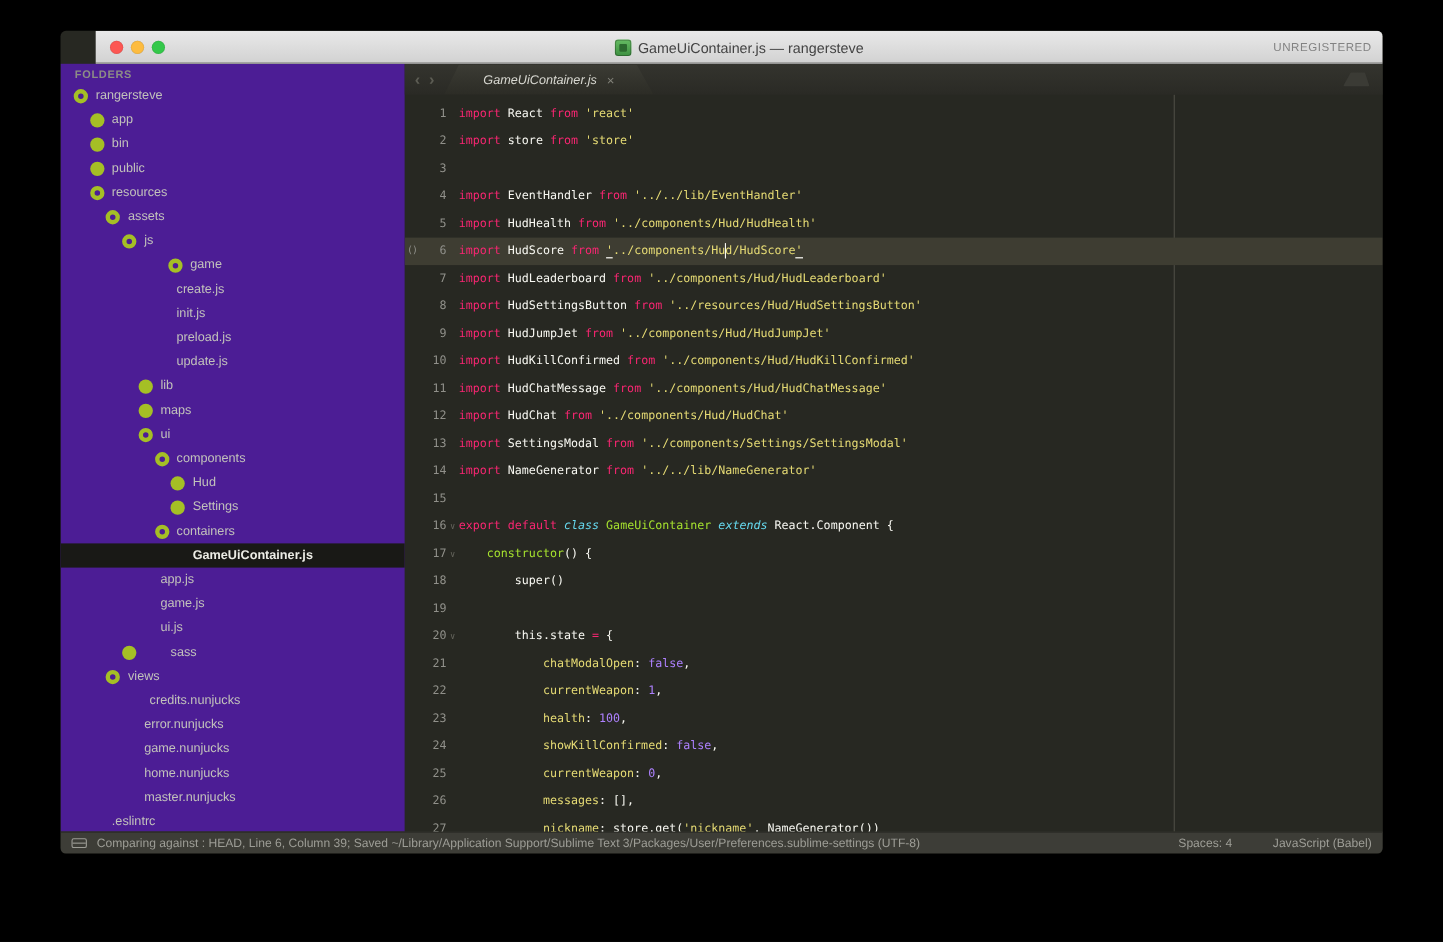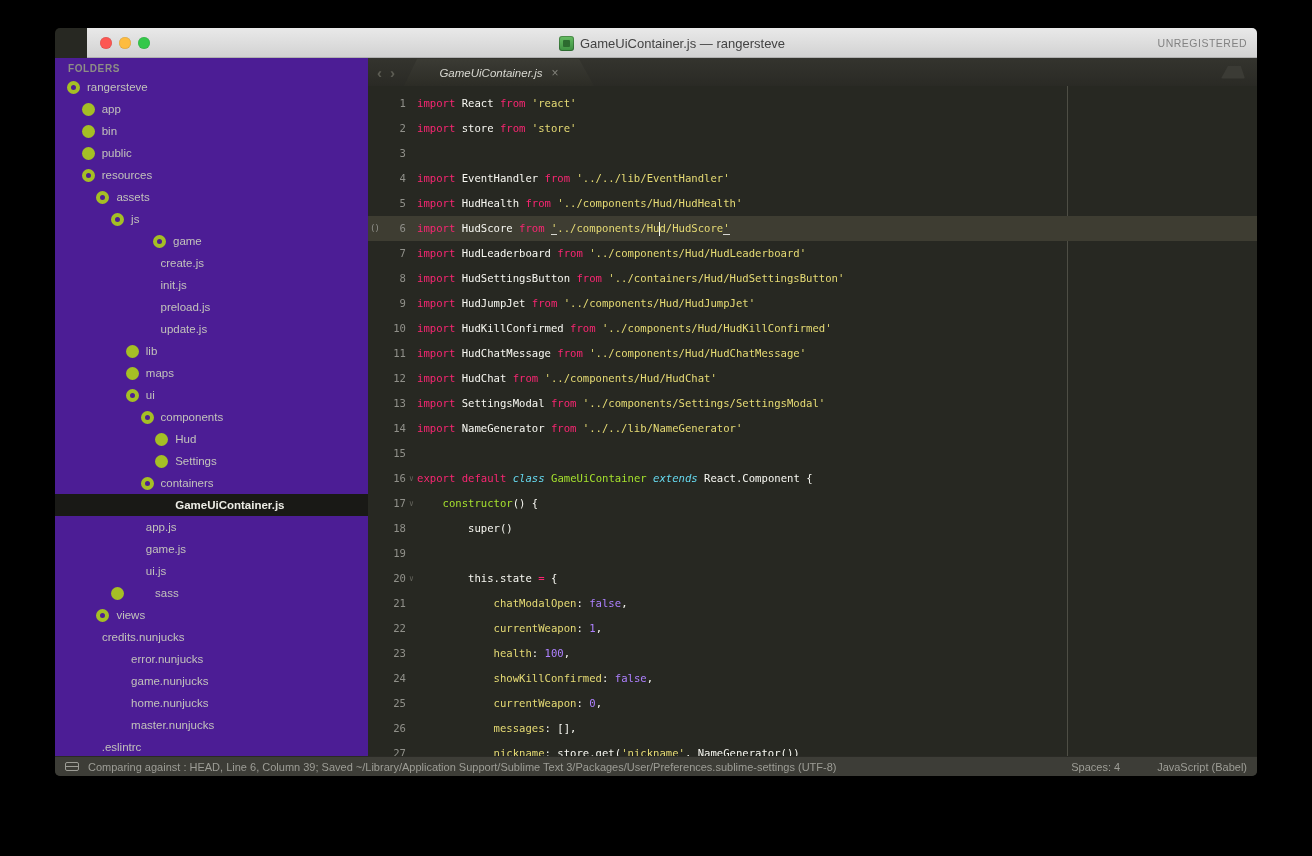--- a/index.html
+++ b/index.html
@@ -219,21 +219,21 @@
             <span>ui.js</span>
           </div>
           <div class="trow" style="padding-left: 56.1px; gap: 24px;">
             <span class="ficon closed"></span>
             <span>sass</span>
           </div>
           <div class="trow" style="padding-left: 41.4px;">
             <span class="ficon open"></span>
             <span>views</span>
           </div>
-          <div class="trow" style="padding-left: 27px;">
+          <div class="trow" style="padding-left: 61px;">
             <span class="fspacer"></span>
             <span>credits.nunjucks</span>
           </div>
           <div class="trow" style="padding-left: 56.1px;">
             <span class="fspacer"></span>
             <span>error.nunjucks</span>
           </div>
           <div class="trow" style="padding-left: 56.1px;">
             <span class="fspacer"></span>
             <span>game.nunjucks</span>
@@ -307,21 +307,21 @@
           <div class="cl">
             <span class="gi"></span>
             <span class="ln">7</span>
             <span class="fold"></span>
             <span class="code"><span class="t-k">import</span><span class="t-w"> HudLeaderboard </span><span class="t-k">from</span><span class="t-s"> '../components/Hud/HudLeaderboard'</span></span>
           </div>
           <div class="cl">
             <span class="gi"></span>
             <span class="ln">8</span>
             <span class="fold"></span>
-            <span class="code"><span class="t-k">import</span><span class="t-w"> HudSettingsButton </span><span class="t-k">from</span><span class="t-s"> '../containers/Hud/HudSettingsButton'</span></span>
+            <span class="code"><span class="t-k">import</span><span class="t-w"> HudSettingsButton </span><span class="t-k">from</span><span class="t-s"> '../resources/Hud/HudSettingsButton'</span></span>
           </div>
           <div class="cl">
             <span class="gi"></span>
             <span class="ln">9</span>
             <span class="fold"></span>
             <span class="code"><span class="t-k">import</span><span class="t-w"> HudJumpJet </span><span class="t-k">from</span><span class="t-s"> '../components/Hud/HudJumpJet'</span></span>
           </div>
           <div class="cl">
             <span class="gi"></span>
             <span class="ln">10</span>

